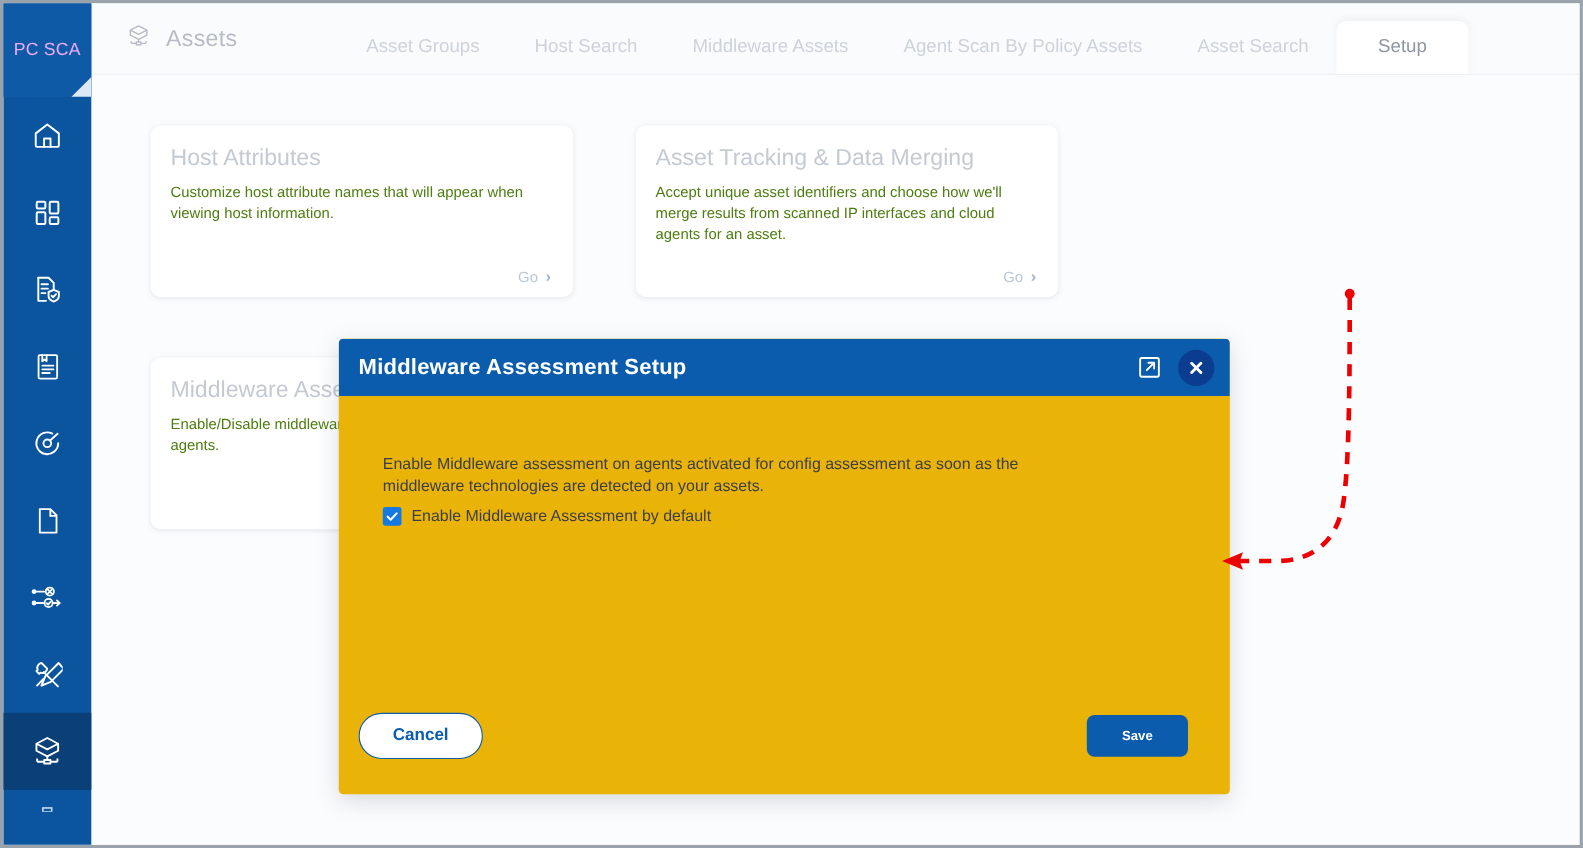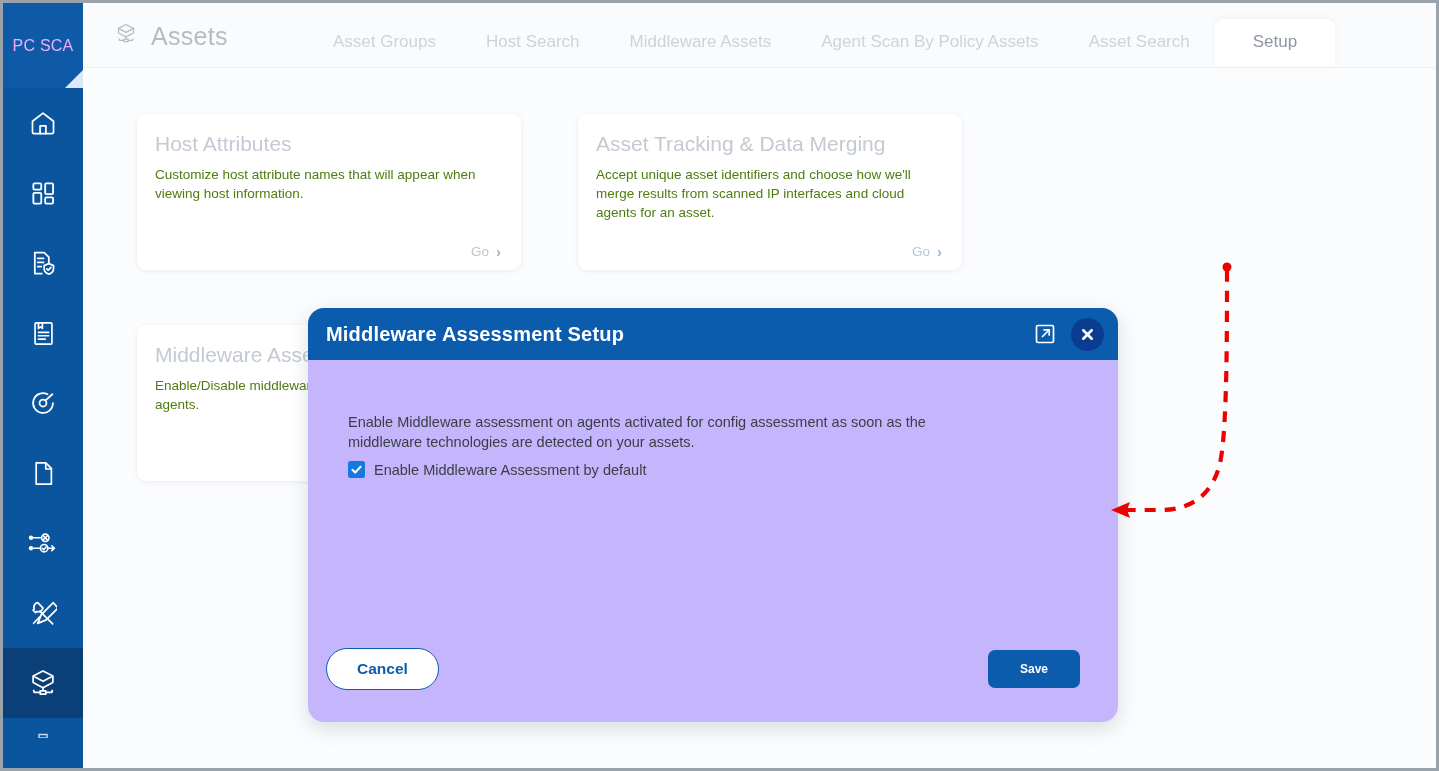--- a/index.html
+++ b/index.html
@@ -80,21 +80,21 @@
   }
 
   #page-title-wrap {
     display: flex;
     align-items: center;
     gap: 12px;
     padding: 0 0 16px 30px;
     width: 225px;
   }
   #page-title-wrap .title-text {
-    font-size: 25px;
+    font-size: 21px;
     color: #b6bcc6;
     letter-spacing: .3px;
   }
 
   #tabs {
     display: flex;
     align-items: flex-end;
     height: 65px;
     gap: 0;
   }
@@ -171,22 +171,22 @@
     font-weight: bold;
     line-height: 1;
   }
 
   
   #modal {
     position: absolute;
     left: 305px; top: 305px;
     width: 810px;
     height: 414px;
-    background: #c4b5fd;
-    border-radius: 16px;
+    background: #eab308;
+    border-radius: 4px;
     box-shadow: 0 6px 20px rgba(90,105,125,.22);
     z-index: 20;
     overflow: hidden;
   }
   #modal-header {
     height: 52px;
     background: #0b5cad;
     display: flex;
     align-items: center;
     padding: 0 16px 0 18px;

